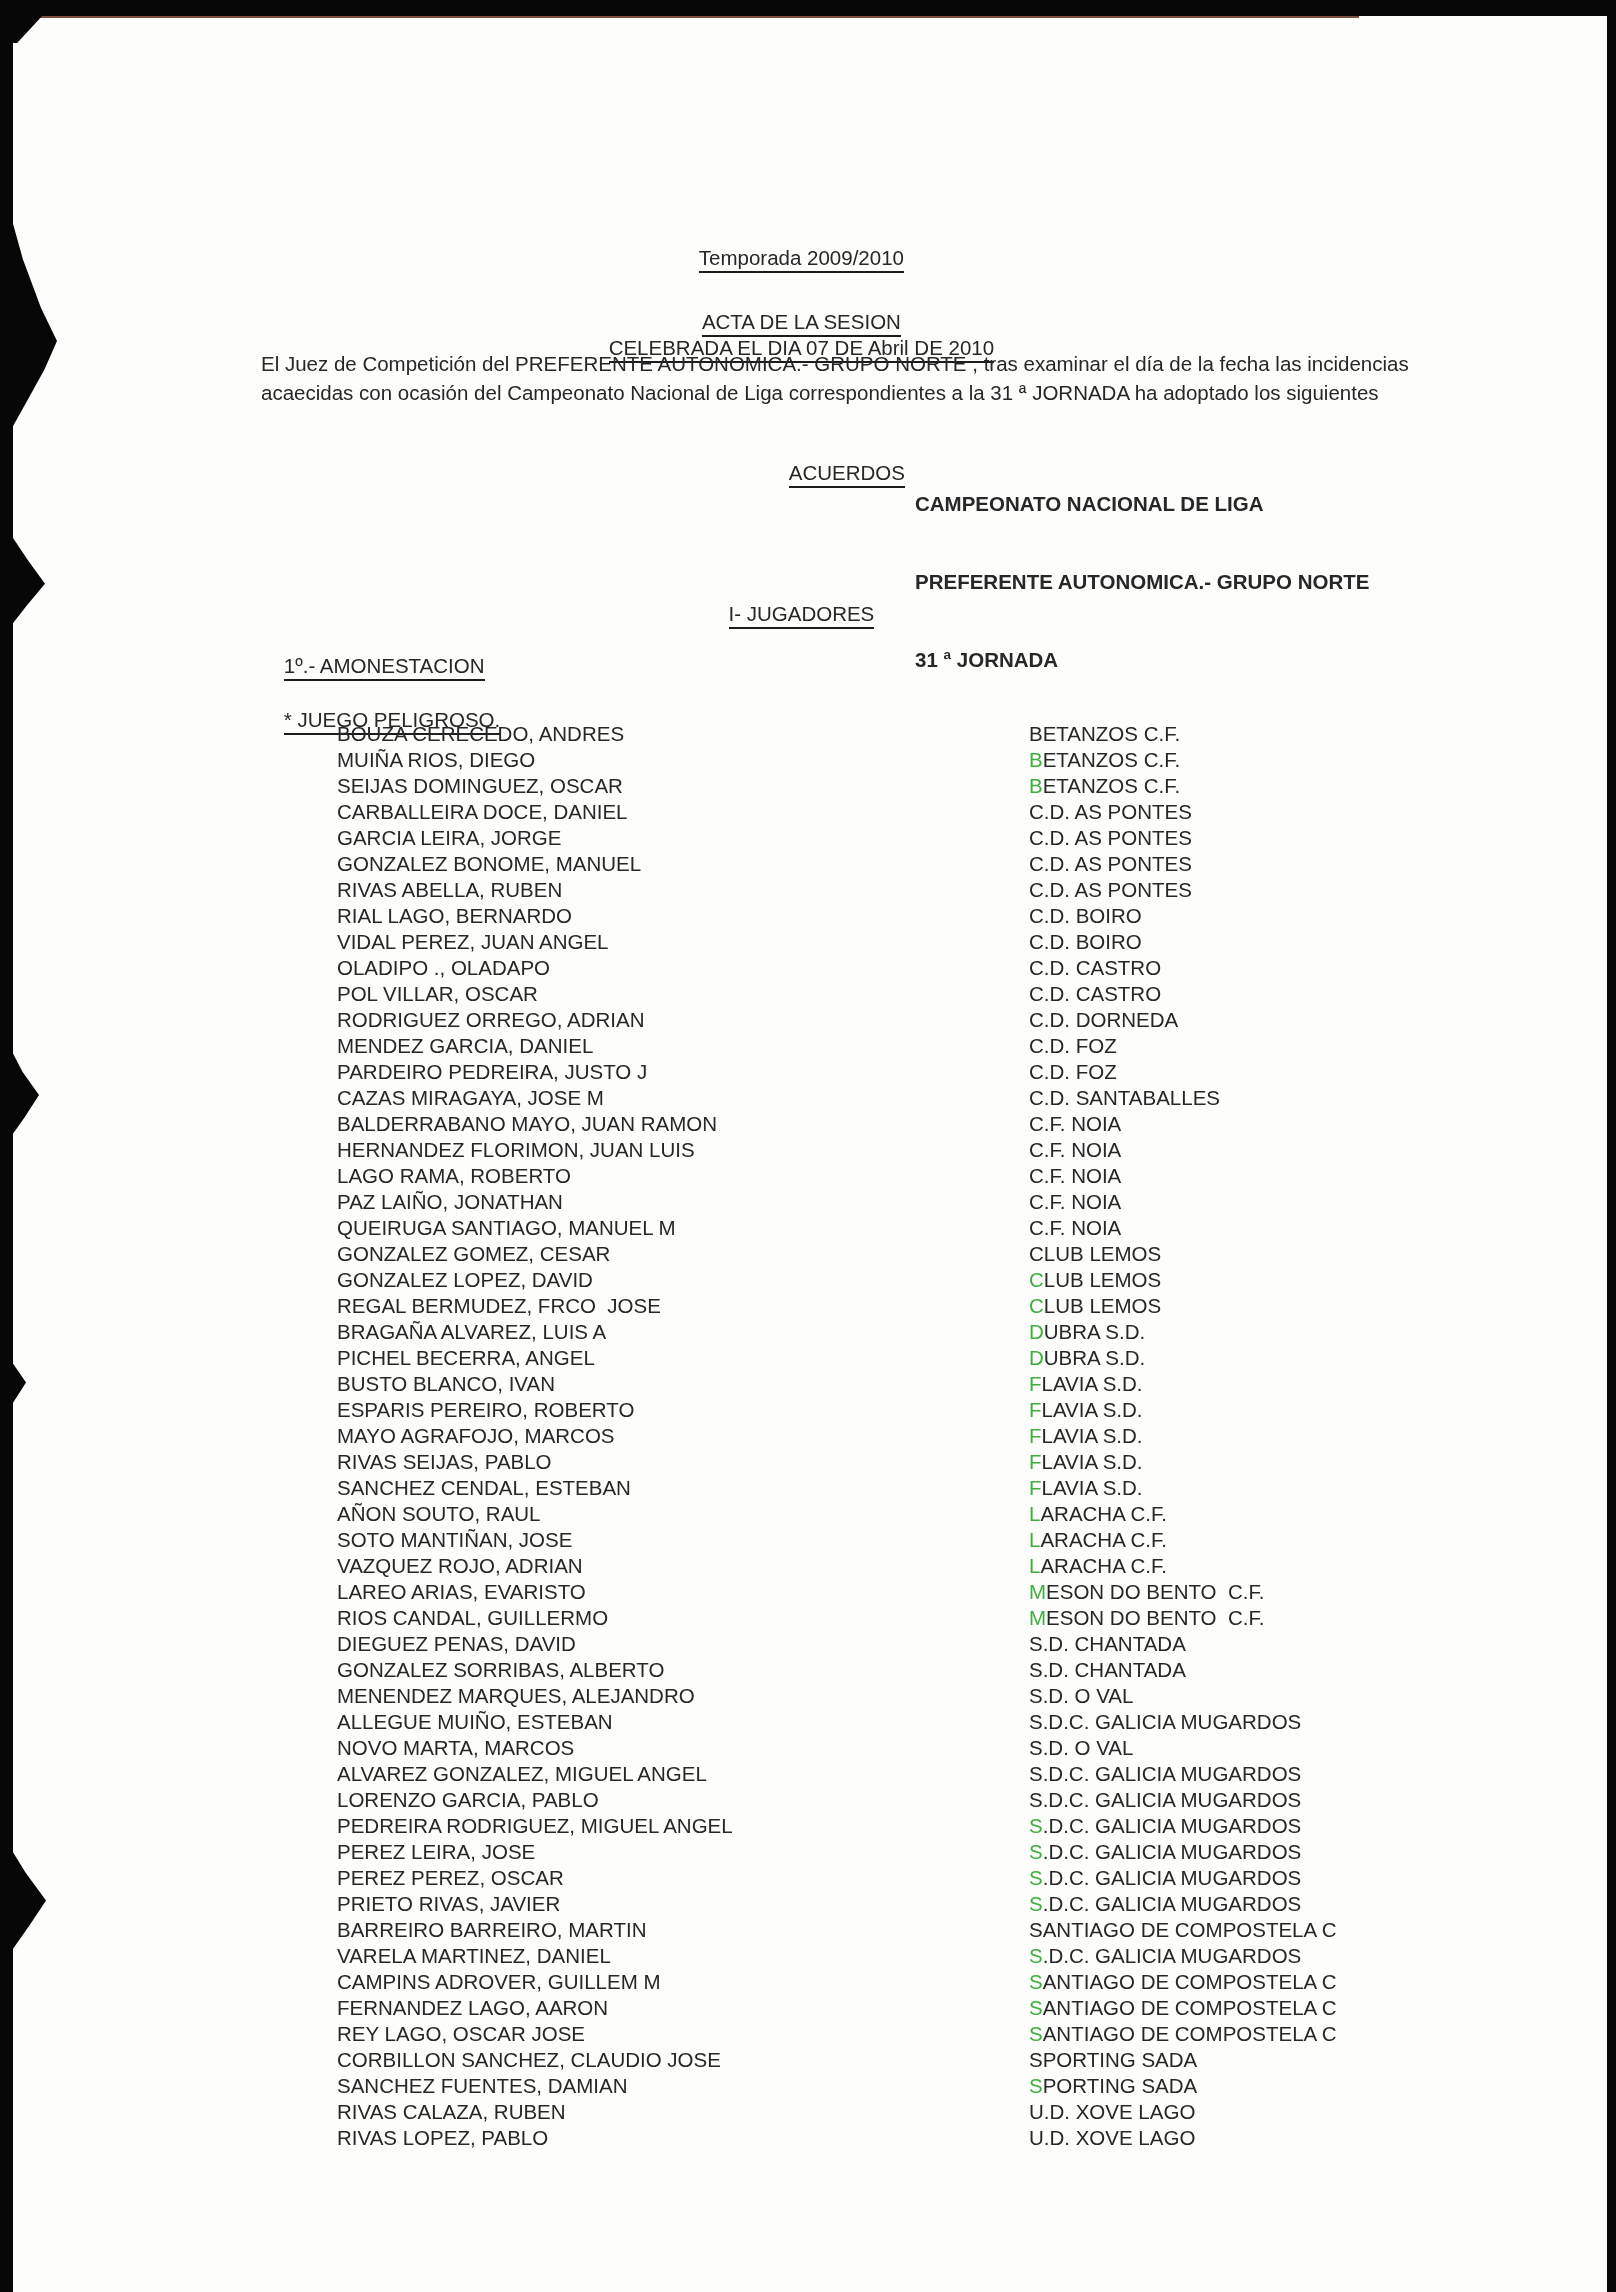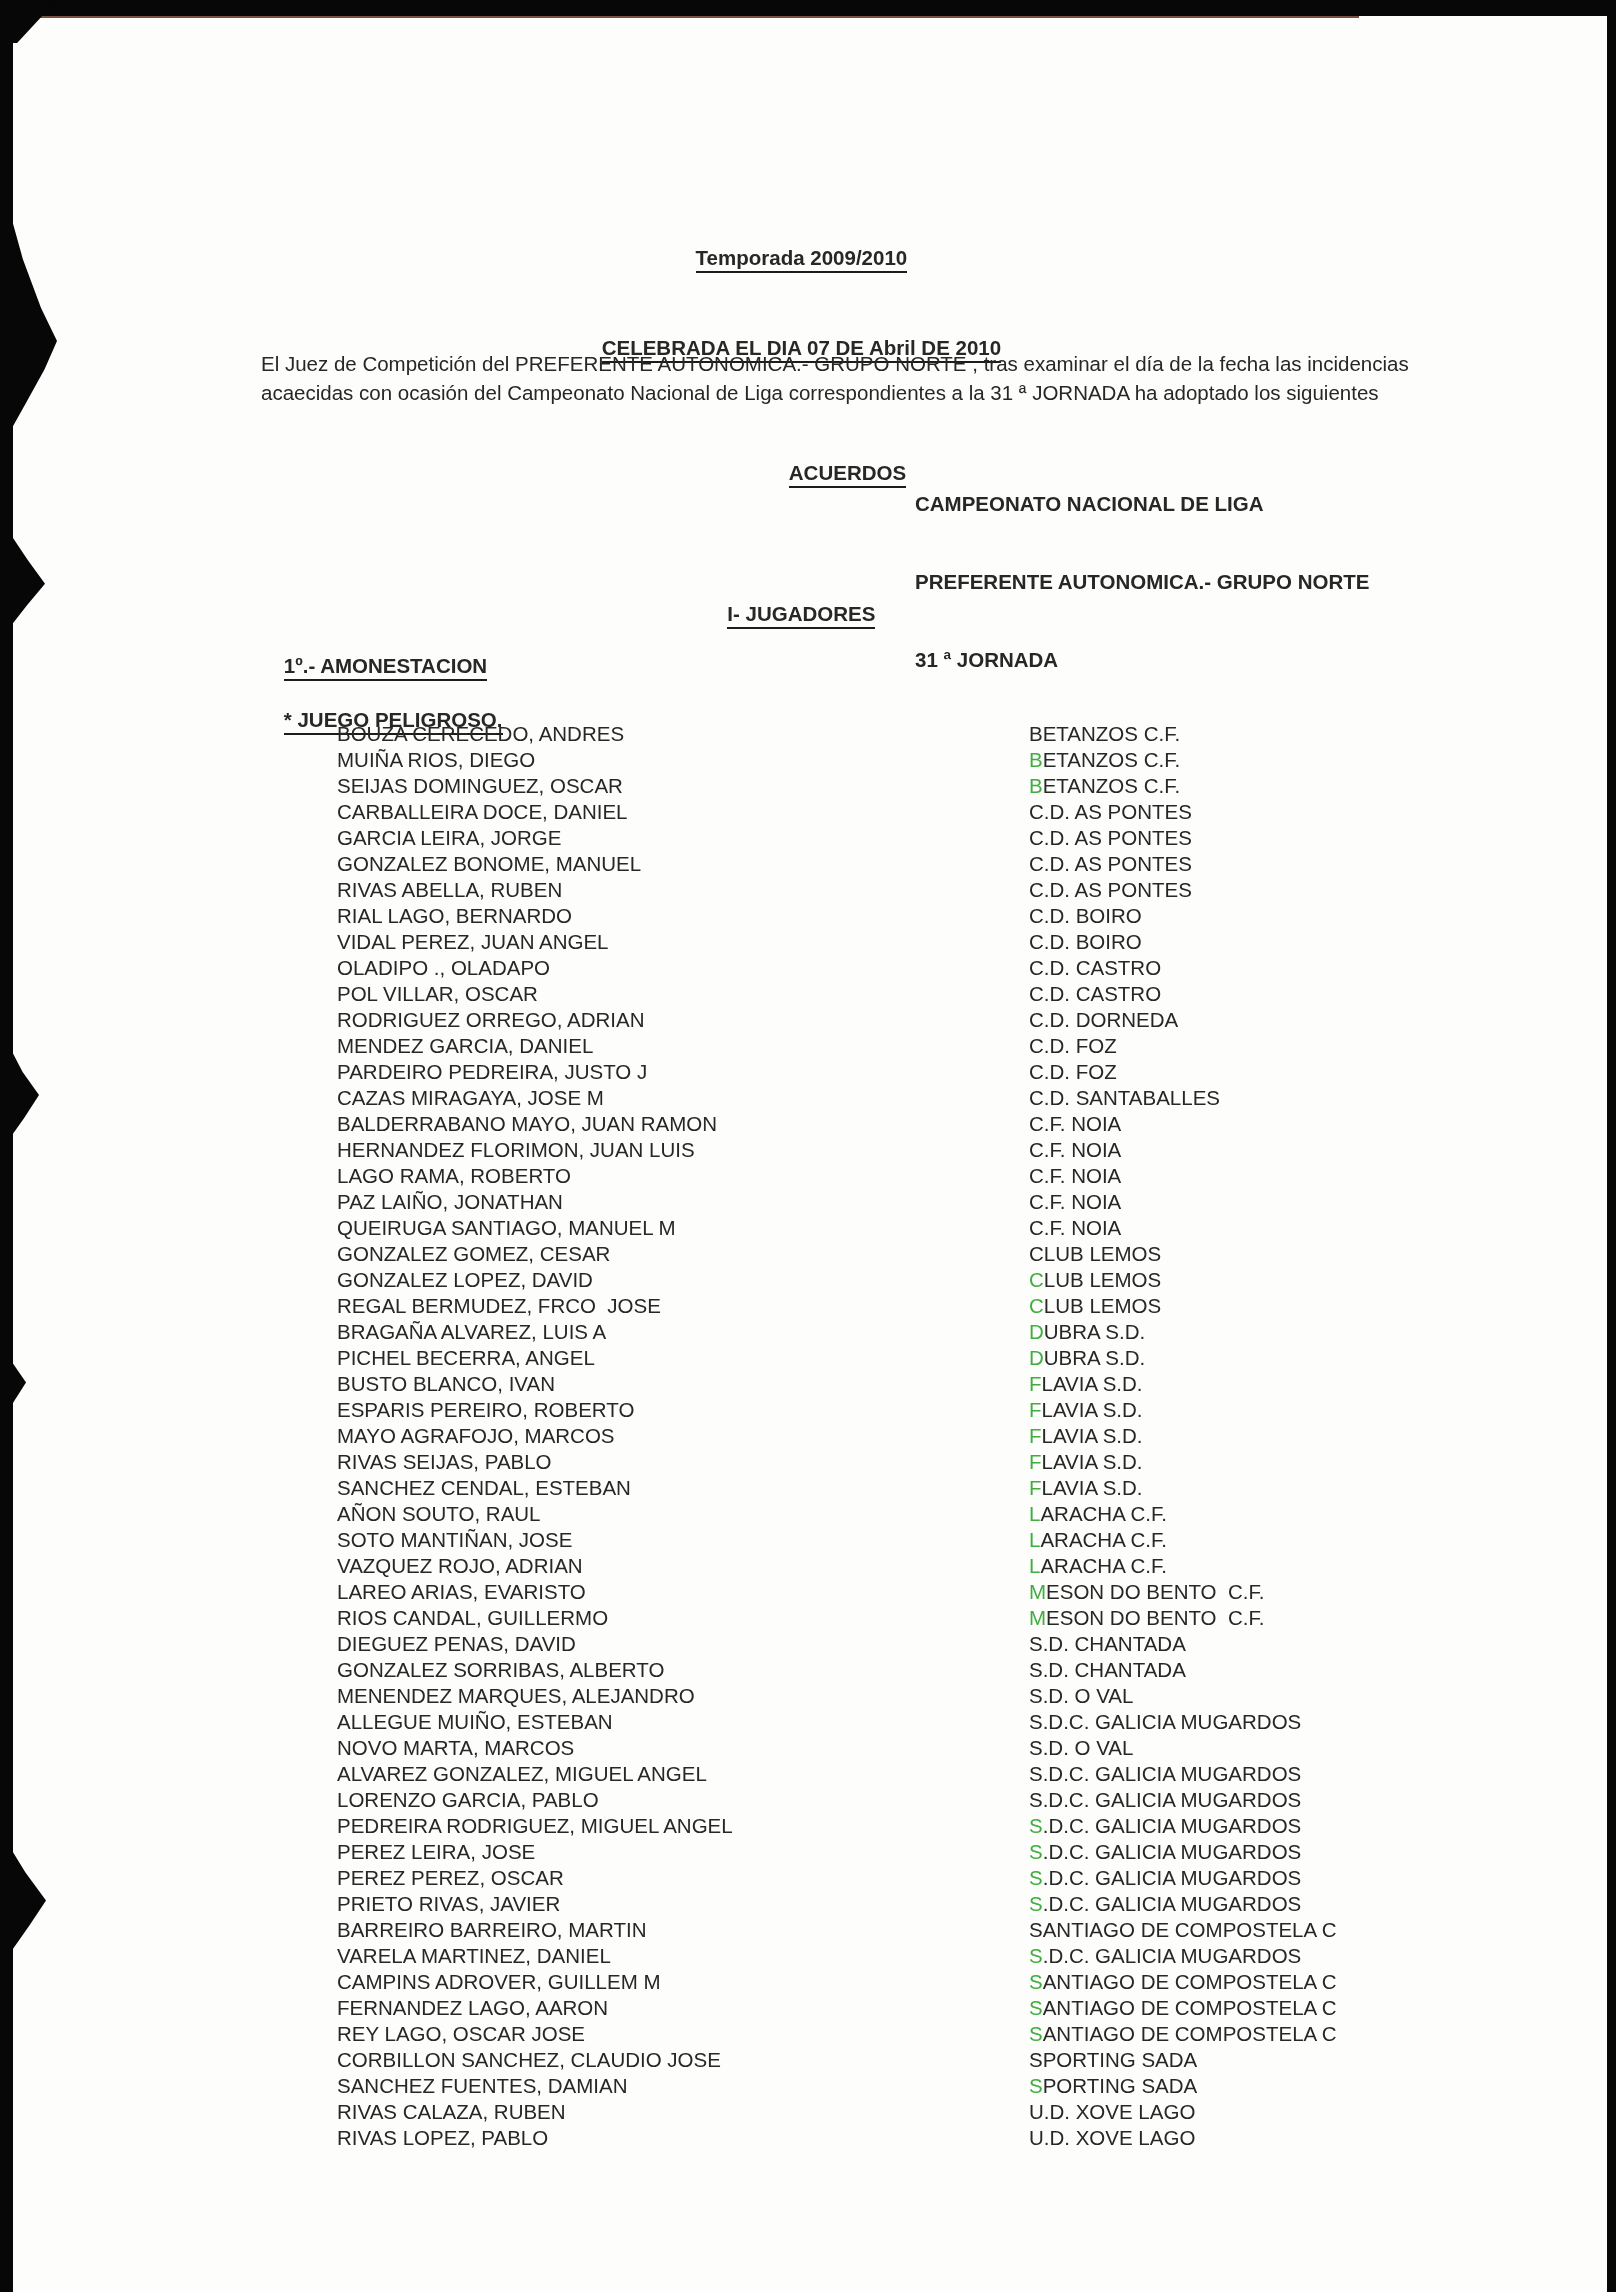--- a/index.html
+++ b/index.html
@@ -32,21 +32,21 @@
     clip-path:polygon(0 0,100% 0,30% 100%,0 100%);}
   .blob{position:absolute;left:0;background:var(--scan_black);z-index:5;}
   .blob1{top:222px;height:205px;width:57px;clip-path:polygon(0 0,22% 0,40% 18%,72% 42%,100% 58%,78% 72%,46% 88%,22% 100%,0 100%);}
   .blob2{top:532px;height:94px;width:45px;clip-path:polygon(0 0,20% 0,62% 30%,100% 55%,60% 78%,24% 100%,0 100%);}
   .blob3{top:1045px;height:96px;width:39px;clip-path:polygon(0 0,22% 0,58% 28%,100% 52%,62% 76%,20% 100%,0 100%);}
   .blob4{top:1354px;height:57px;width:26px;clip-path:polygon(0 0,25% 0,100% 50%,30% 100%,0 100%);}
   .blob5{top:1846px;height:105px;width:46px;clip-path:polygon(0 0,20% 0,55% 25%,100% 52%,65% 75%,25% 100%,0 100%);}
   
   .txt{position:absolute;color:var(--ink);font-size:20.5px;line-height:25px;z-index:10;white-space:pre;}
   .center{left:0;width:1580px;text-align:center;}
-  .b{font-weight:bold;}
+  .b{font-weight:normal;}
   .u{border-bottom:2.4px solid #1c1c1c;padding-bottom:1px;display:inline-block;}
   .para{white-space:normal;width:1258px;}
   .para .line{line-height:29px;white-space:pre;}
   .comp .line{font-weight:bold;line-height:28px;}
   
   .list{position:absolute;left:322px;top:721px;z-index:10;}
   .row{height:26px;line-height:26px;font-size:20.5px;color:var(--ink);margin-left:15px;}
   .player{display:inline-block;width:692px;white-space:pre;}
   .club{display:inline-block;white-space:pre;}
   .g{color:var(--artifact_green);}
@@ -66,20 +66,23 @@
   <div class="blob blob1"></div>
   <div class="blob blob2"></div>
   <div class="blob blob3"></div>
   <div class="blob blob4"></div>
   <div class="blob blob5"></div>
 
   <div class="txt center b" style="top:220px;">
     <span class="u">Temporada 2009/2010</span>
   </div>
 
+  <div class="txt center b" style="top:284px;">
+    <span class="u">ACTA DE LA SESION</span>
+  </div>
 
   <div class="txt center b" style="top:310px;">
     <span class="u">CELEBRADA EL DIA 07 DE Abril DE 2010</span>
   </div>
 
   <div class="txt para" style="left:261px;top:349px;">
     <div class="line">El Juez de Competición del PREFERENTE AUTONOMICA.- GRUPO NORTE , tras examinar el día de la fecha las incidencias</div>
     <div class="line">acaecidas con ocasión del Campeonato Nacional de Liga correspondientes a la 31 ª JORNADA ha adoptado los siguientes</div>
   </div>
 

